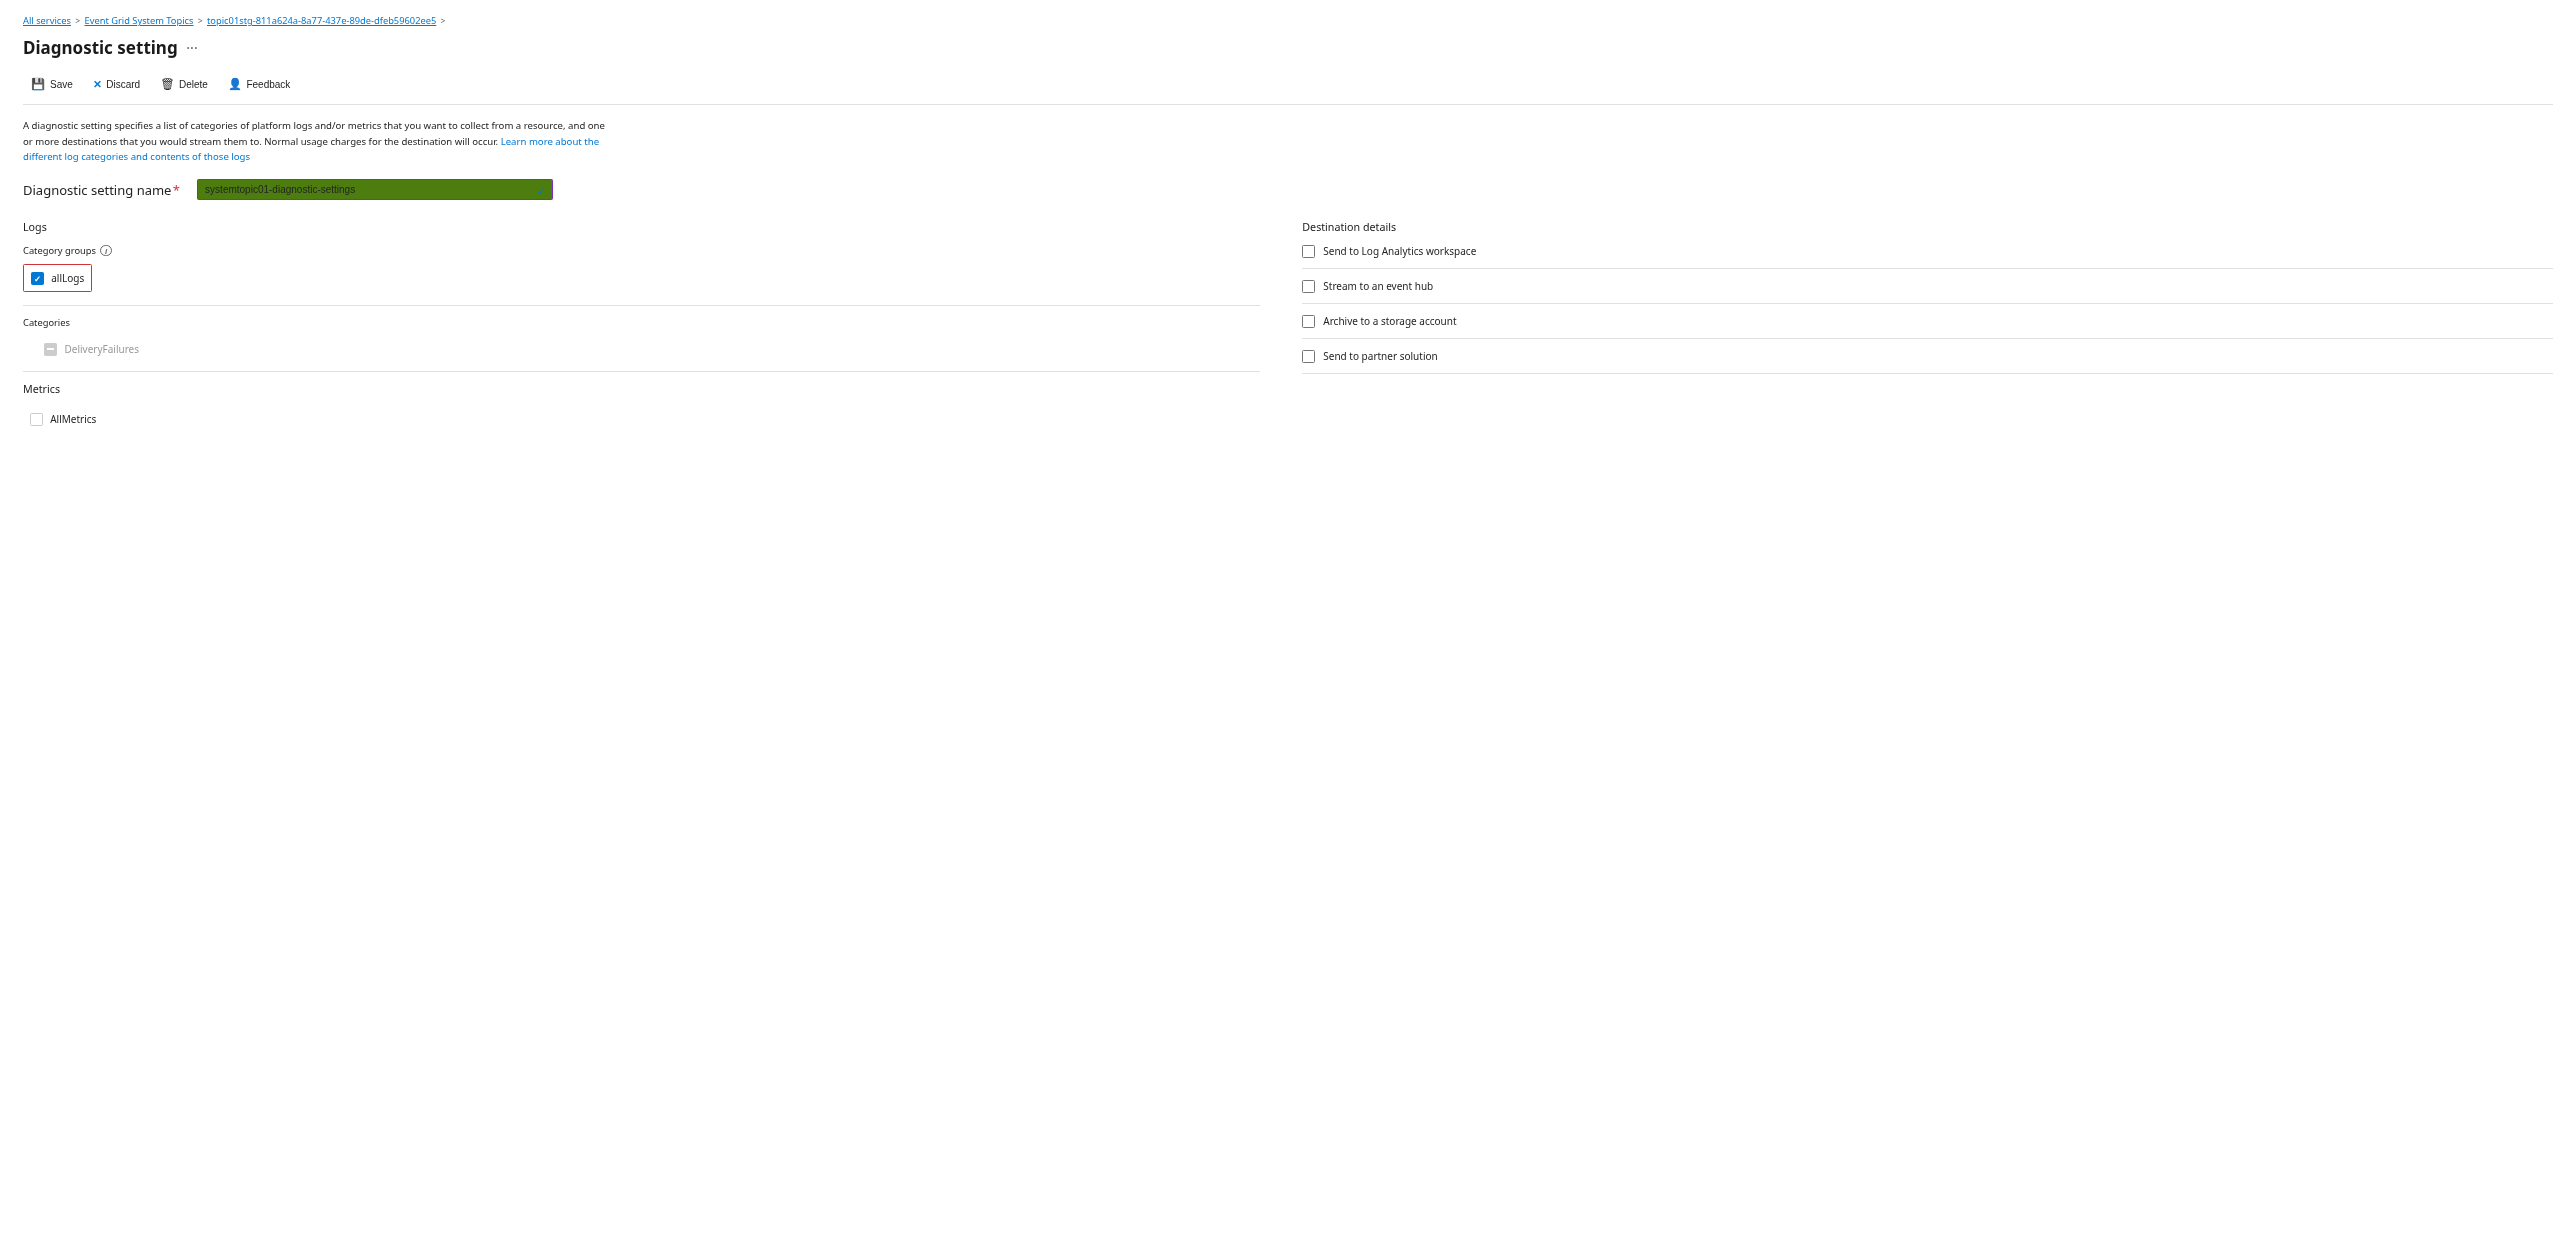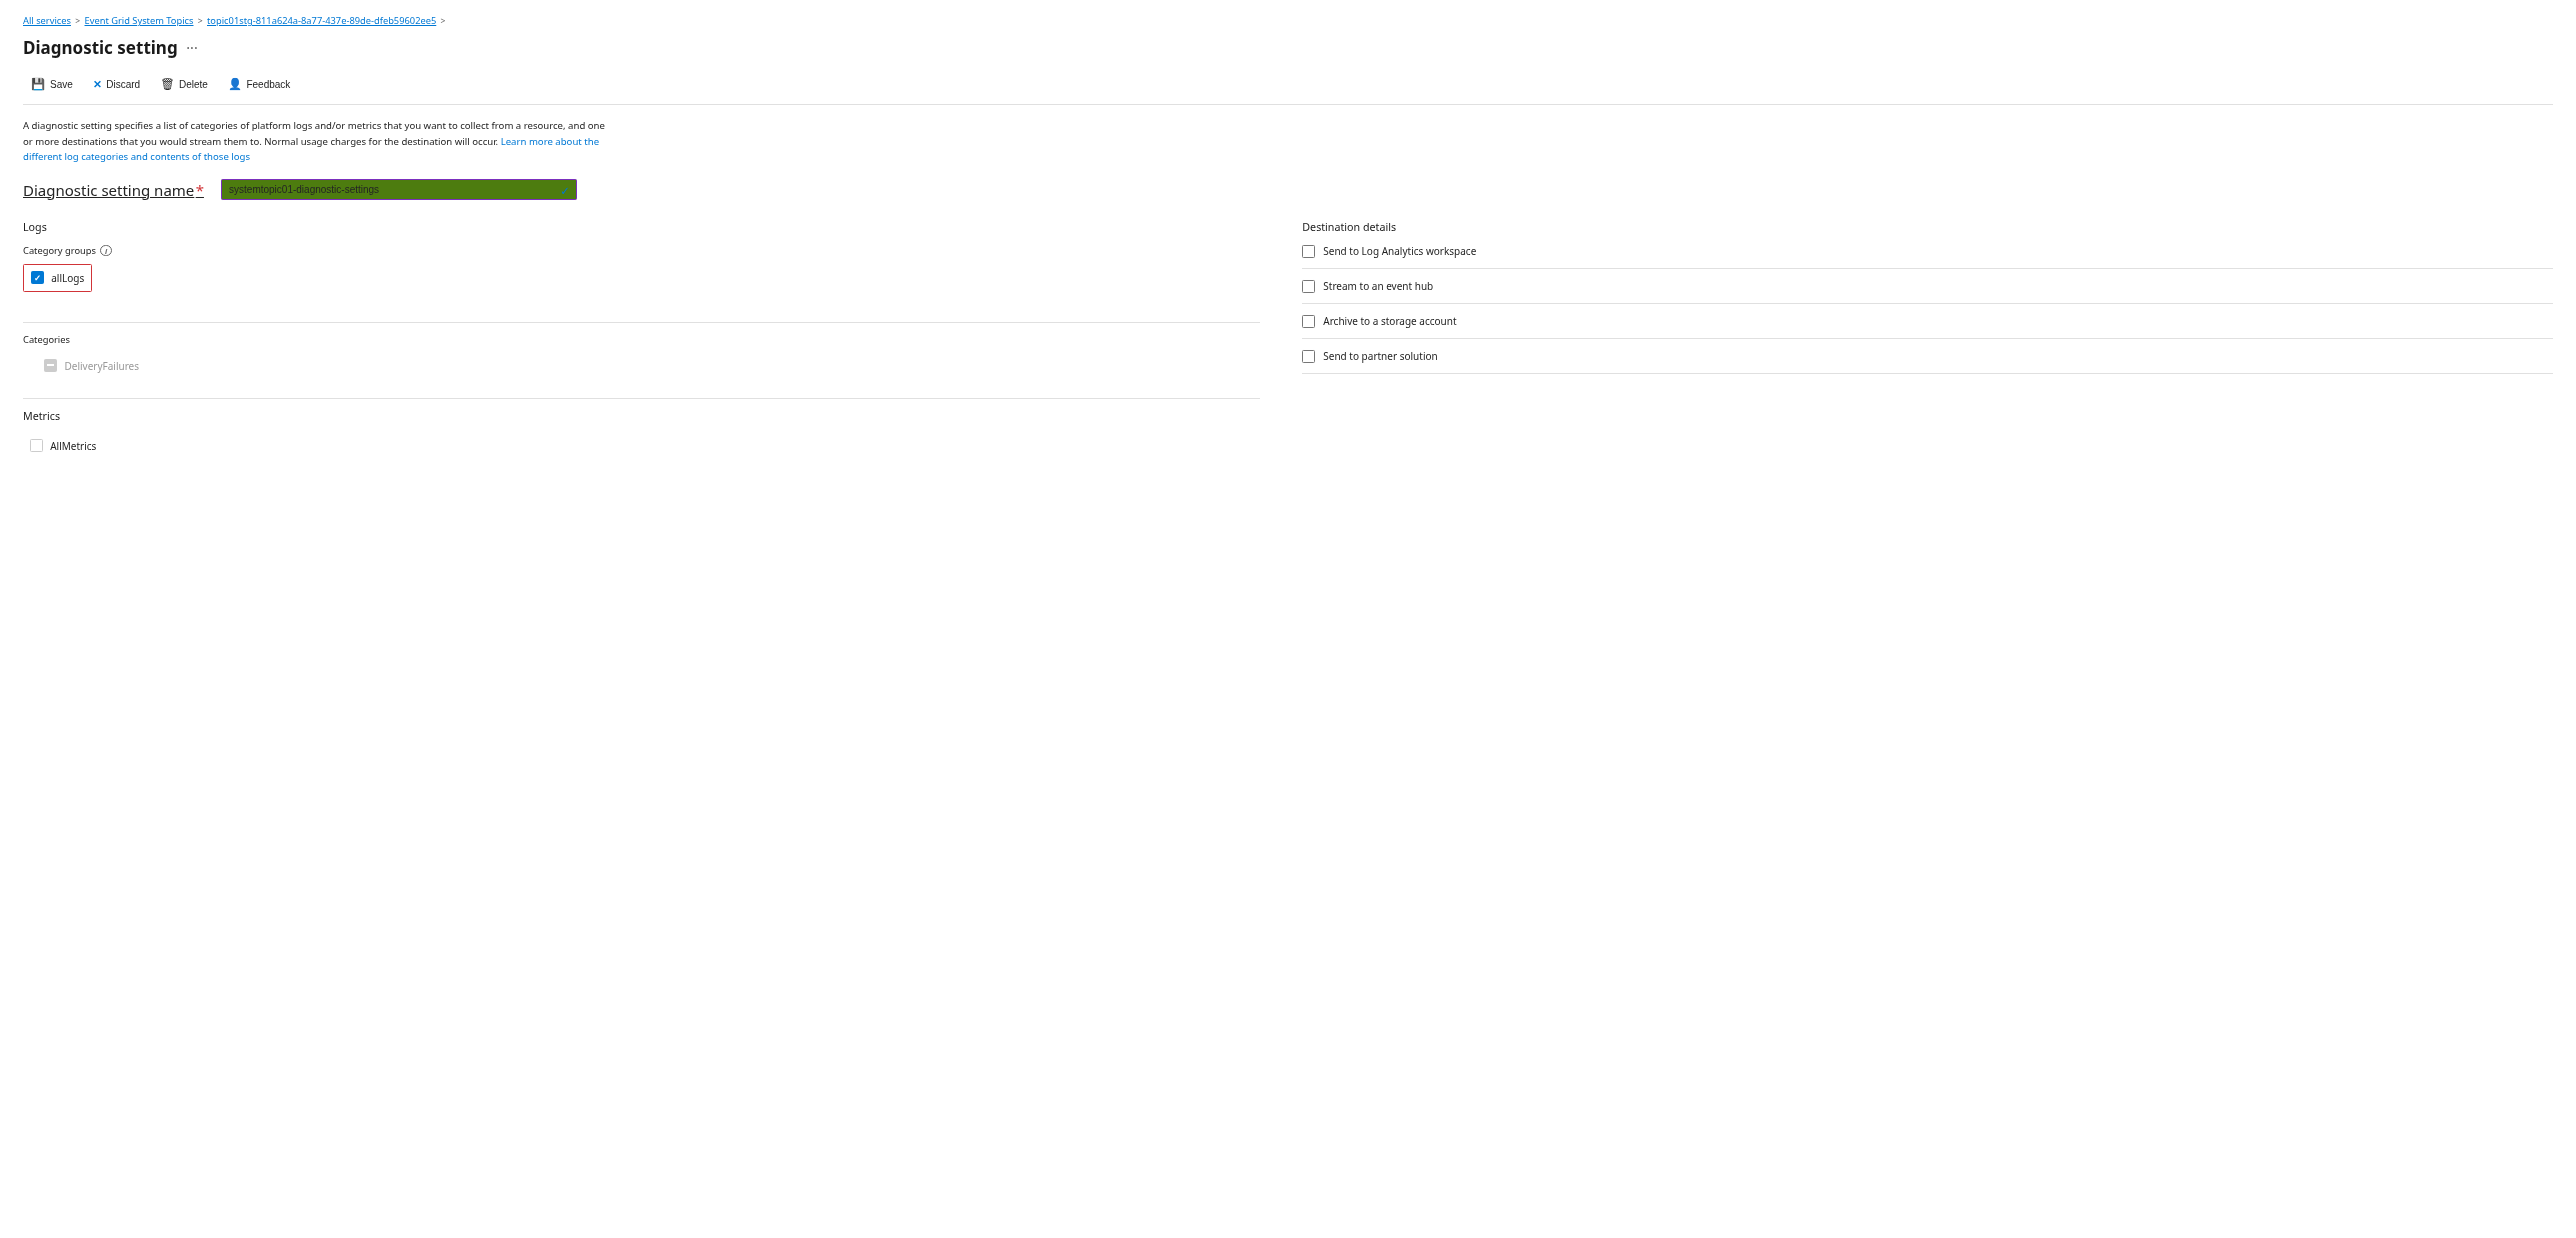--- a/index.html
+++ b/index.html
@@ -92,25 +92,24 @@
     }
 
     
     .form-row {
       display: flex;
       align-items: center;
       gap: 17px;
       margin-bottom: 20px;
     }
     .form-label {
-      font-size: 15px;
+      font-size: 13px;
       font-weight: 400;
       color: #242424;
       white-space: nowrap;
-      text-decoration: underline;
     }
     .form-label .required {
       color: #d13438;
       margin-left: 1.4px;
     }
     .form-input-wrapper {
       position: relative;
       flex: 1;
       max-width: 356px;
     }
@@ -177,24 +176,24 @@
       font-size: 7.1px;
       color: #666;
       cursor: pointer;
       font-style: italic;
       font-weight: 700;
     }
 
     
     .checkbox-row {
       display: flex;
-      align-items: flex-start;
+      align-items: flex-end;
       gap: 7.1px;
       padding: 5.7px 7.1px;
-      margin-bottom: 20px;
+      margin-bottom: 3px;
     }
     .checkbox-row.highlighted {
       border: 1.4px solid #d13438;
       border-radius: 1.4px;
       display: inline-flex;
     }
     .checkbox-row.disabled-row {
       margin-left: 14.3px;
     }
 

